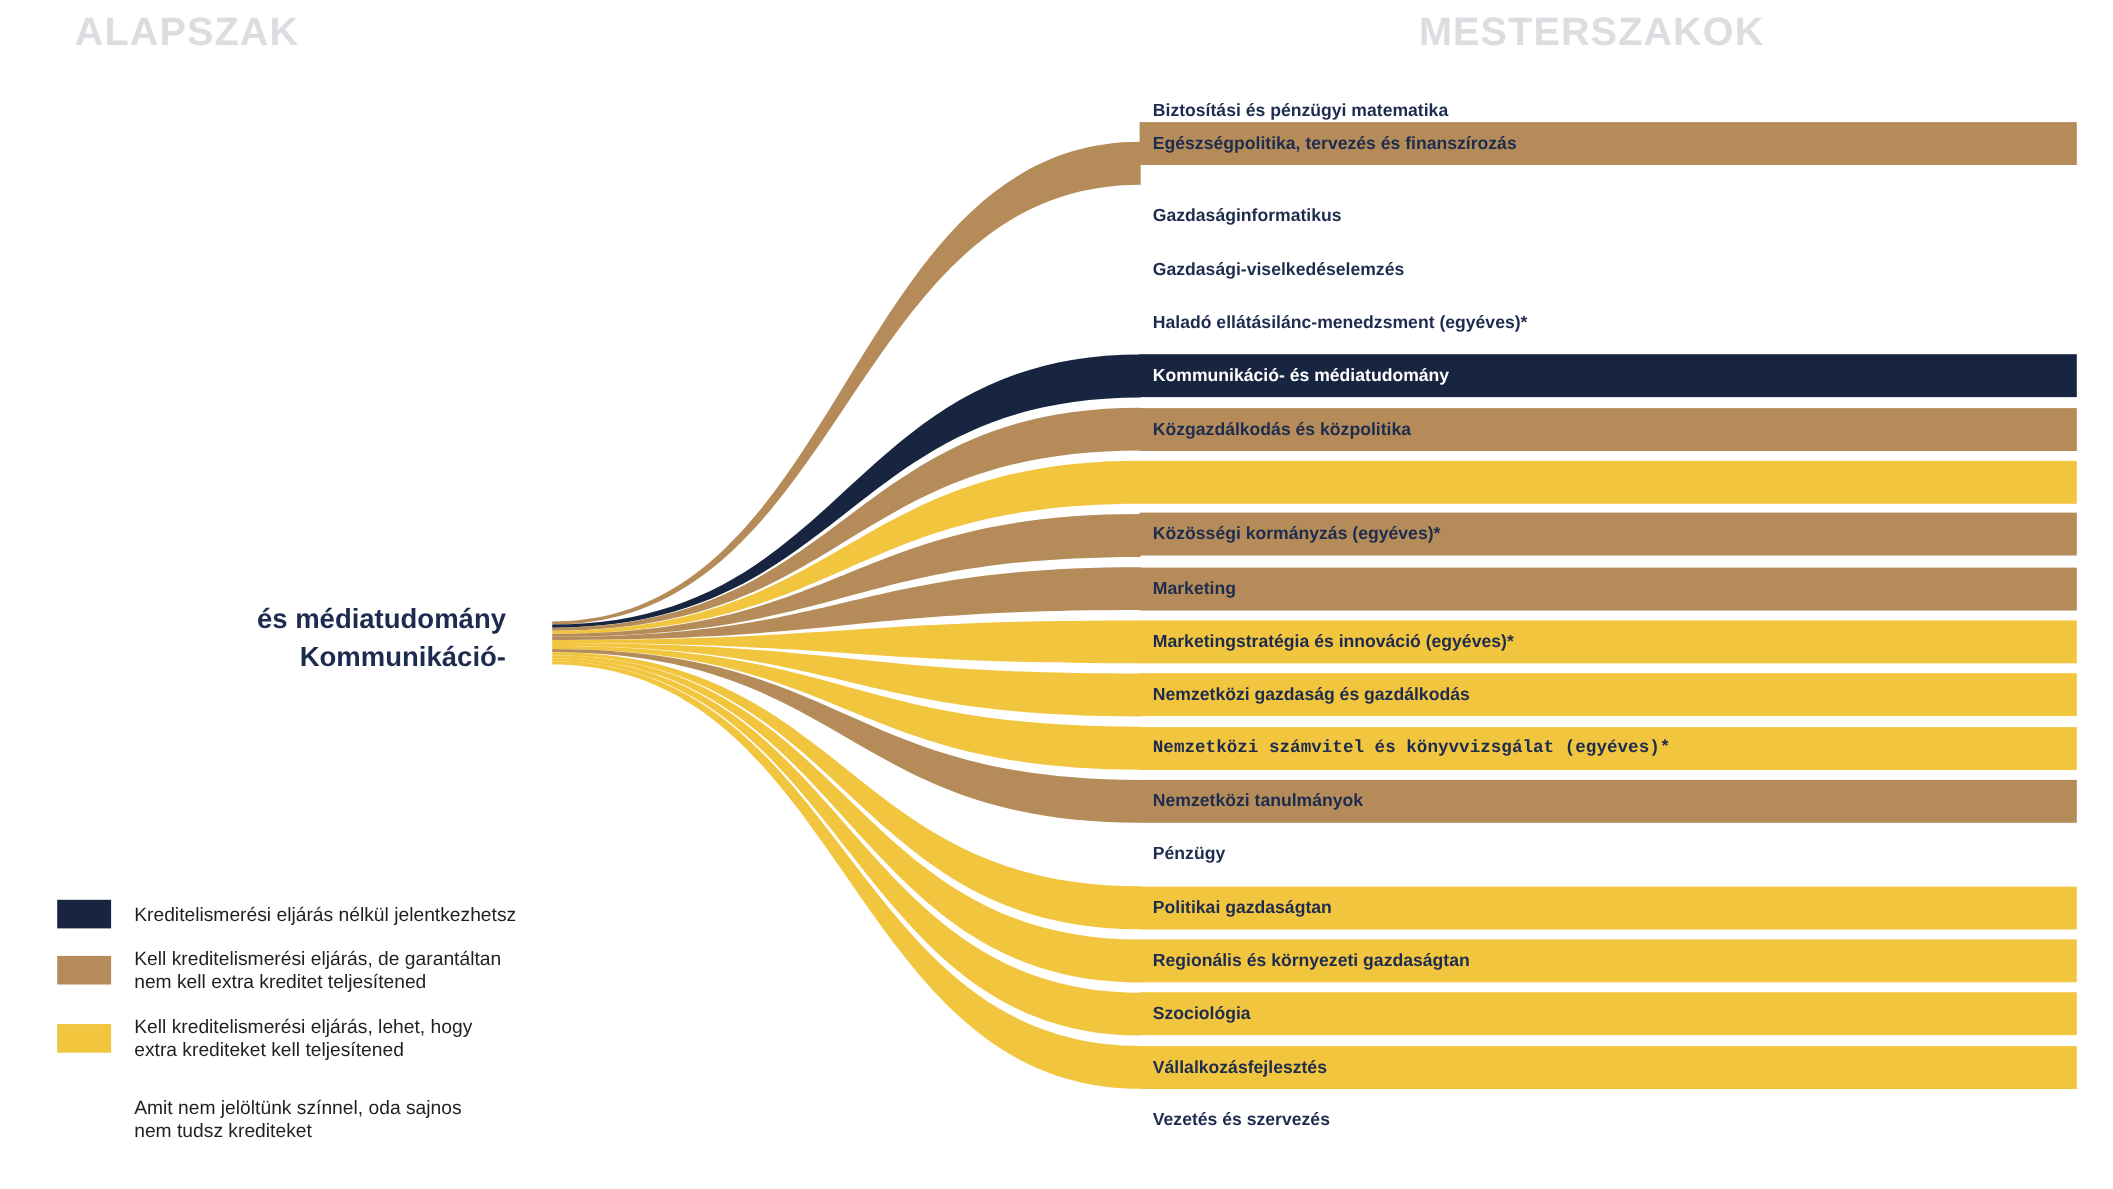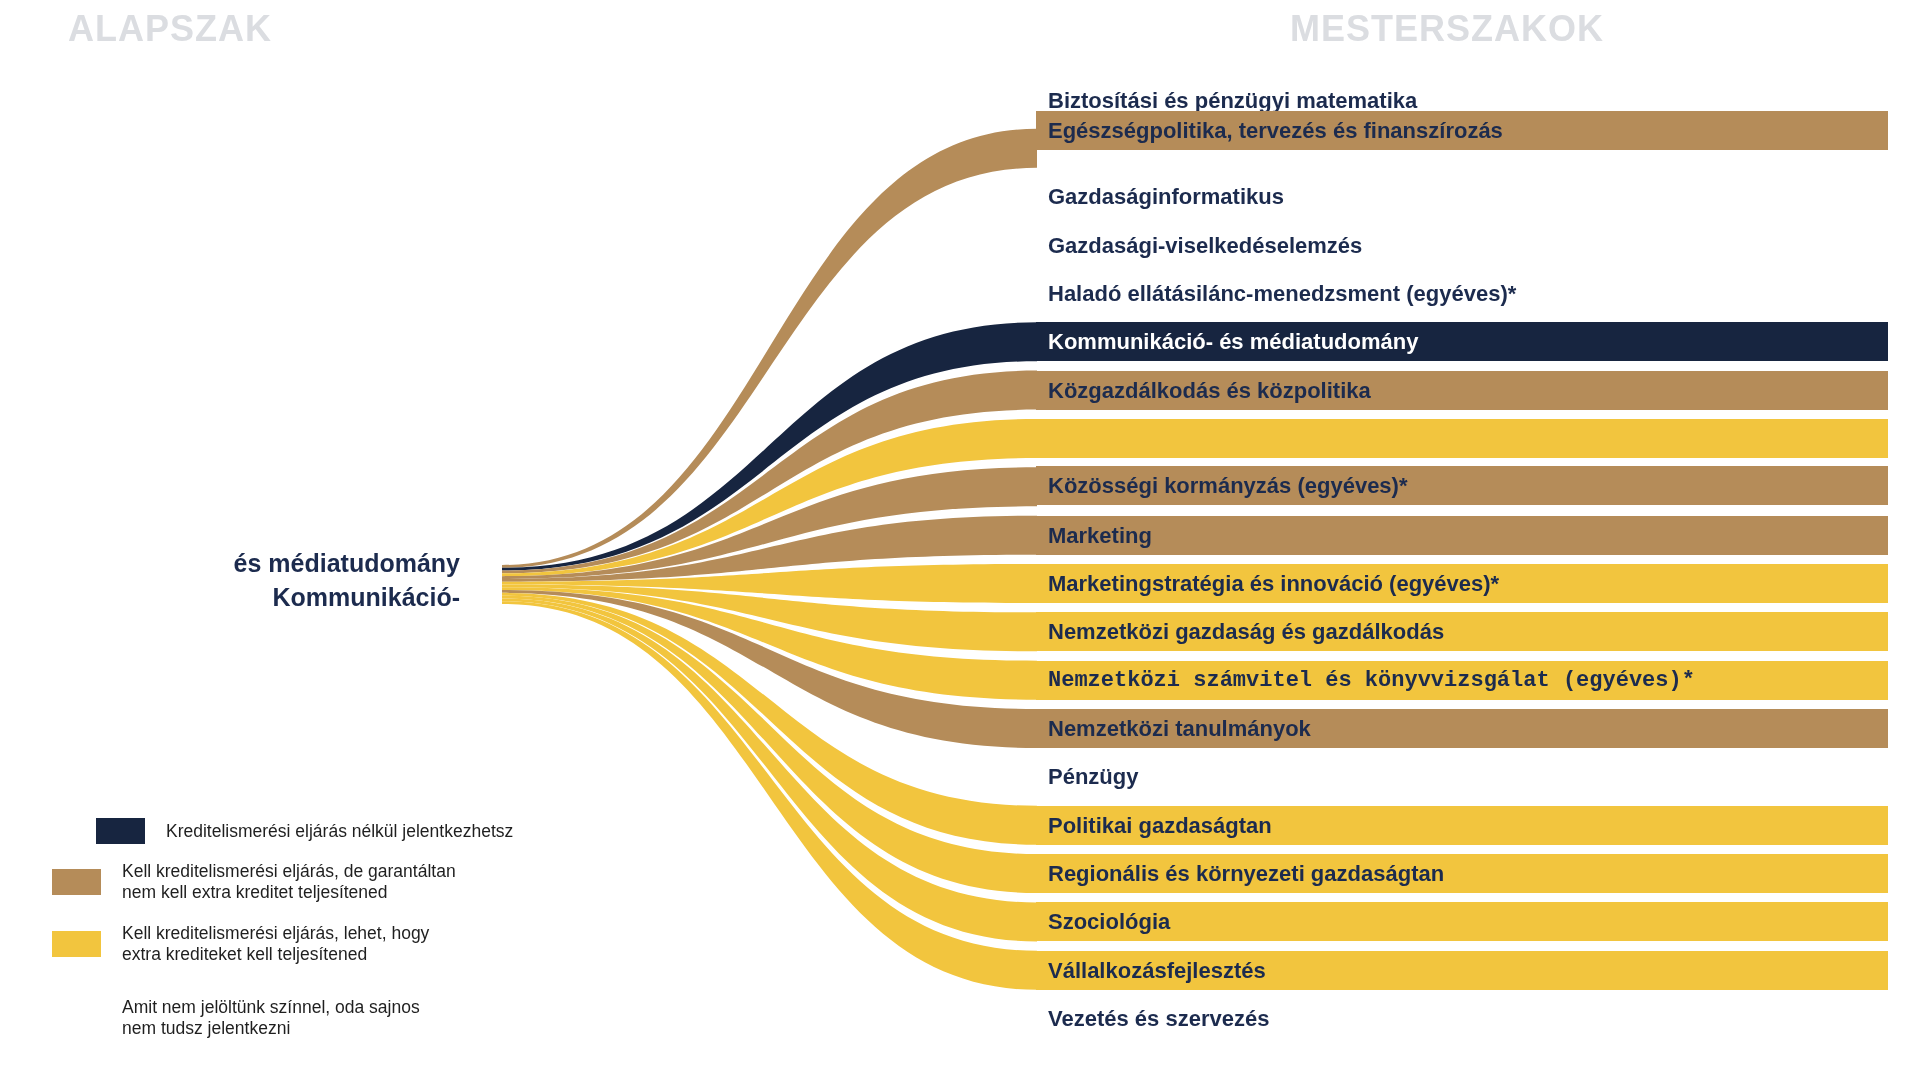--- a/index.html
+++ b/index.html
@@ -14,21 +14,21 @@
   }
   #flows-svg{position:absolute;left:0;top:0;}
   #source-label{
     position:absolute;left:160px;top:546px;width:300px;text-align:right;
     font-size:25px;font-weight:700;line-height:34px;white-space:nowrap;
   }
   .master-row{position:absolute;left:1036px;width:852px;height:39px;}
   .master-bar{position:absolute;left:0;top:0;width:852px;height:39px;}
   .master-label{
     position:absolute;left:12px;top:0;height:39px;line-height:39px;
-    font-size:22px;font-weight:700;white-space:nowrap;
+    font-size:16px;font-weight:700;white-space:nowrap;
   }
   .legend-row{position:absolute;left:52px;display:flex;align-items:center;gap:21px;}
   .legend-swatch{width:49px;height:26px;flex:none;}
   .legend-text{font-size:17.5px;line-height:21px;font-weight:400;white-space:nowrap;}
 </style>
 </head>
 <body>
 
 <div id="stage">
 
@@ -127,21 +127,21 @@
       <div class="master-row" style="top: 950.8px;">
         <div class="master-bar" style="background: rgb(242, 197, 62);"></div>
         <div class="master-label" style="color: rgb(28, 43, 78);">Vállalkozásfejlesztés</div>
       </div>
       <div class="master-row" style="top: 999.15px; text-align: right;">
         <div class="master-label" style="color: rgb(28, 43, 78);">Vezetés és szervezés</div>
       </div>
     </div>
 
   <div id="legend">
-      <div class="legend-row" style="top: 818px; margin-left: 44px;">
+      <div class="legend-row" style="top: 818px;">
         <div class="legend-swatch" style="background: rgb(23, 37, 64);"></div>
         <div class="legend-text" style="color: rgb(31, 31, 31);">
           <div>Kreditelismerési eljárás nélkül jelentkezhetsz</div>
         </div>
       </div>
       <div class="legend-row" style="top: 861px;">
         <div class="legend-swatch" style="background: rgb(181, 140, 89);"></div>
         <div class="legend-text" style="color: rgb(31, 31, 31);">
           <div>Kell kreditelismerési eljárás, de garantáltan</div>
           <div>nem kell extra kreditet teljesítened</div>
@@ -151,18 +151,18 @@
         <div class="legend-swatch" style="background: rgb(242, 197, 62);"></div>
         <div class="legend-text" style="color: rgb(31, 31, 31);">
           <div>Kell kreditelismerési eljárás, lehet, hogy</div>
           <div>extra krediteket kell teljesítened</div>
         </div>
       </div>
       <div class="legend-row" style="top: 997px;">
         <div class="legend-swatch" style="background: transparent;"></div>
         <div class="legend-text" style="color: rgb(31, 31, 31);">
           <div>Amit nem jelöltünk színnel, oda sajnos</div>
-          <div>nem tudsz jelentkezni</div>
+          <div>nem tudsz krediteket</div>
         </div>
       </div>
     </div>
 
 </div>
 
 </body></html>

